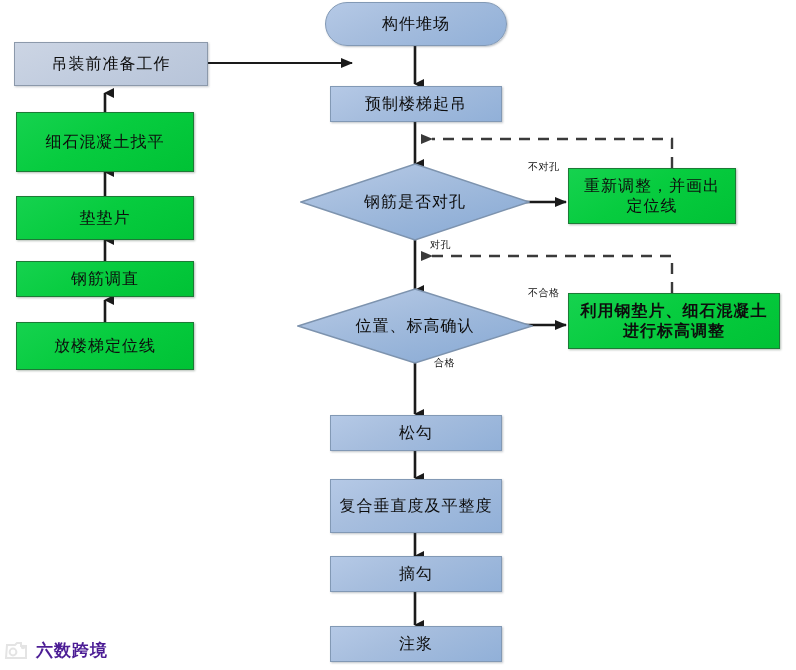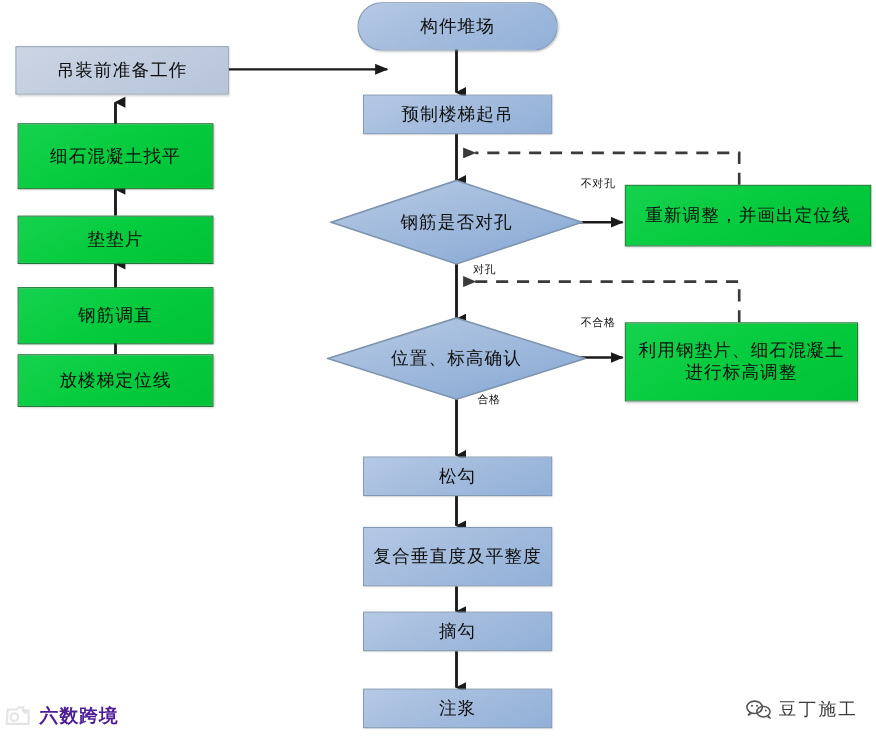--- a/index.html
+++ b/index.html
@@ -164,21 +164,21 @@
   </div>
 
   <div class="node green" style="left:16px;top:112px;width:178px;height:60px;">
     <span>细石混凝土找平</span>
   </div>
 
   <div class="node green" style="left:16px;top:196px;width:178px;height:44px;">
     <span>垫垫片</span>
   </div>
 
-  <div class="node green" style="left:16px;top:261px;width:178px;height:52px;">
+  <div class="node green" style="left:16px;top:261px;width:178px;height:36px;">
     <span>钢筋调直</span>
   </div>
 
   <div class="node green" style="left:16px;top:322px;width:178px;height:48px;">
     <span>放楼梯定位线</span>
   </div>
 
   <div class="node blue pill" style="left:325px;top:2px;width:182px;height:44px;">
     <span>构件堆场</span>
   </div>
@@ -224,52 +224,39 @@
   </div>
 
   <div class="node blue" style="left:330px;top:556px;width:172px;height:36px;text-align:right;">
     <span>摘勾</span>
   </div>
 
   <div class="node blue" style="left:330px;top:626px;width:172px;height:36px;">
     <span>注浆</span>
   </div>
 
-  <div class="node green" style="left:568px;top:168px;width:224px;height:56px;padding:0 8px;">
+  <div class="node green" style="left:568px;top:168px;width:168px;height:56px;padding:0 8px;">
     <span>重新调整，并画出定位线</span>
   </div>
 
-  <div class="node green" style="left:568px;top:293px;width:212px;height:72px;padding:0 4px;">
+  <div class="node green" style="left:568px;top:293px;width:212px;height:56px;padding:0 4px;font-weight:bold;">
     <span>利用钢垫片、细石混凝土进行标高调整</span>
   </div>
 
   <div class="edge-label" style="left:528px;top:160px;">不对孔</div>
 
   <div class="edge-label" style="left:430px;top:238px;">对孔</div>
 
   <div class="edge-label" style="left:528px;top:286px;">不合格</div>
 
   <div class="edge-label" style="left:434px;top:356px;">合格</div>
 
   <div class="wm wm-left">
     <svg width="26" height="20" viewBox="0 0 26 20">
       <path d="M3,4 h8 l2,-2 h4 v3 h5 v12 h-20 z" fill="none" stroke="#e4e4e4" stroke-width="2"></path>
       <circle cx="9" cy="11" r="3.4" fill="none" stroke="#e4e4e4" stroke-width="2"></circle>
       <circle cx="19" cy="6" r="2.2" fill="#e4e4e4"></circle>
     </svg>
     <span>六数跨境</span>
   </div>
 
-  <div class="wm wm-right">
-    <svg width="24" height="19" viewBox="0 0 24 19">
-      <ellipse cx="8" cy="7" rx="7" ry="5.6" fill="none" stroke="#555" stroke-width="1.4"></ellipse>
-      <path d="M4,11.6 L2,14.4 L5.2,12.6" fill="none" stroke="#555" stroke-width="1.2"></path>
-      <circle cx="5.6" cy="5.6" r="1" fill="#555"></circle>
-      <circle cx="10.2" cy="5.6" r="1" fill="#555"></circle>
-      <ellipse cx="16" cy="11" rx="6" ry="4.8" fill="none" stroke="#555" stroke-width="1.4"></ellipse>
-      <path d="M20.4,14.6 L22.4,17 L19.6,15.6" fill="none" stroke="#555" stroke-width="1.2"></path>
-      <circle cx="14" cy="10" r="0.9" fill="#555"></circle>
-      <circle cx="18.2" cy="10" r="0.9" fill="#555"></circle>
-    </svg>
-    <span>豆丁施工</span>
-  </div>
 
 </div>
 
 </body></html>

